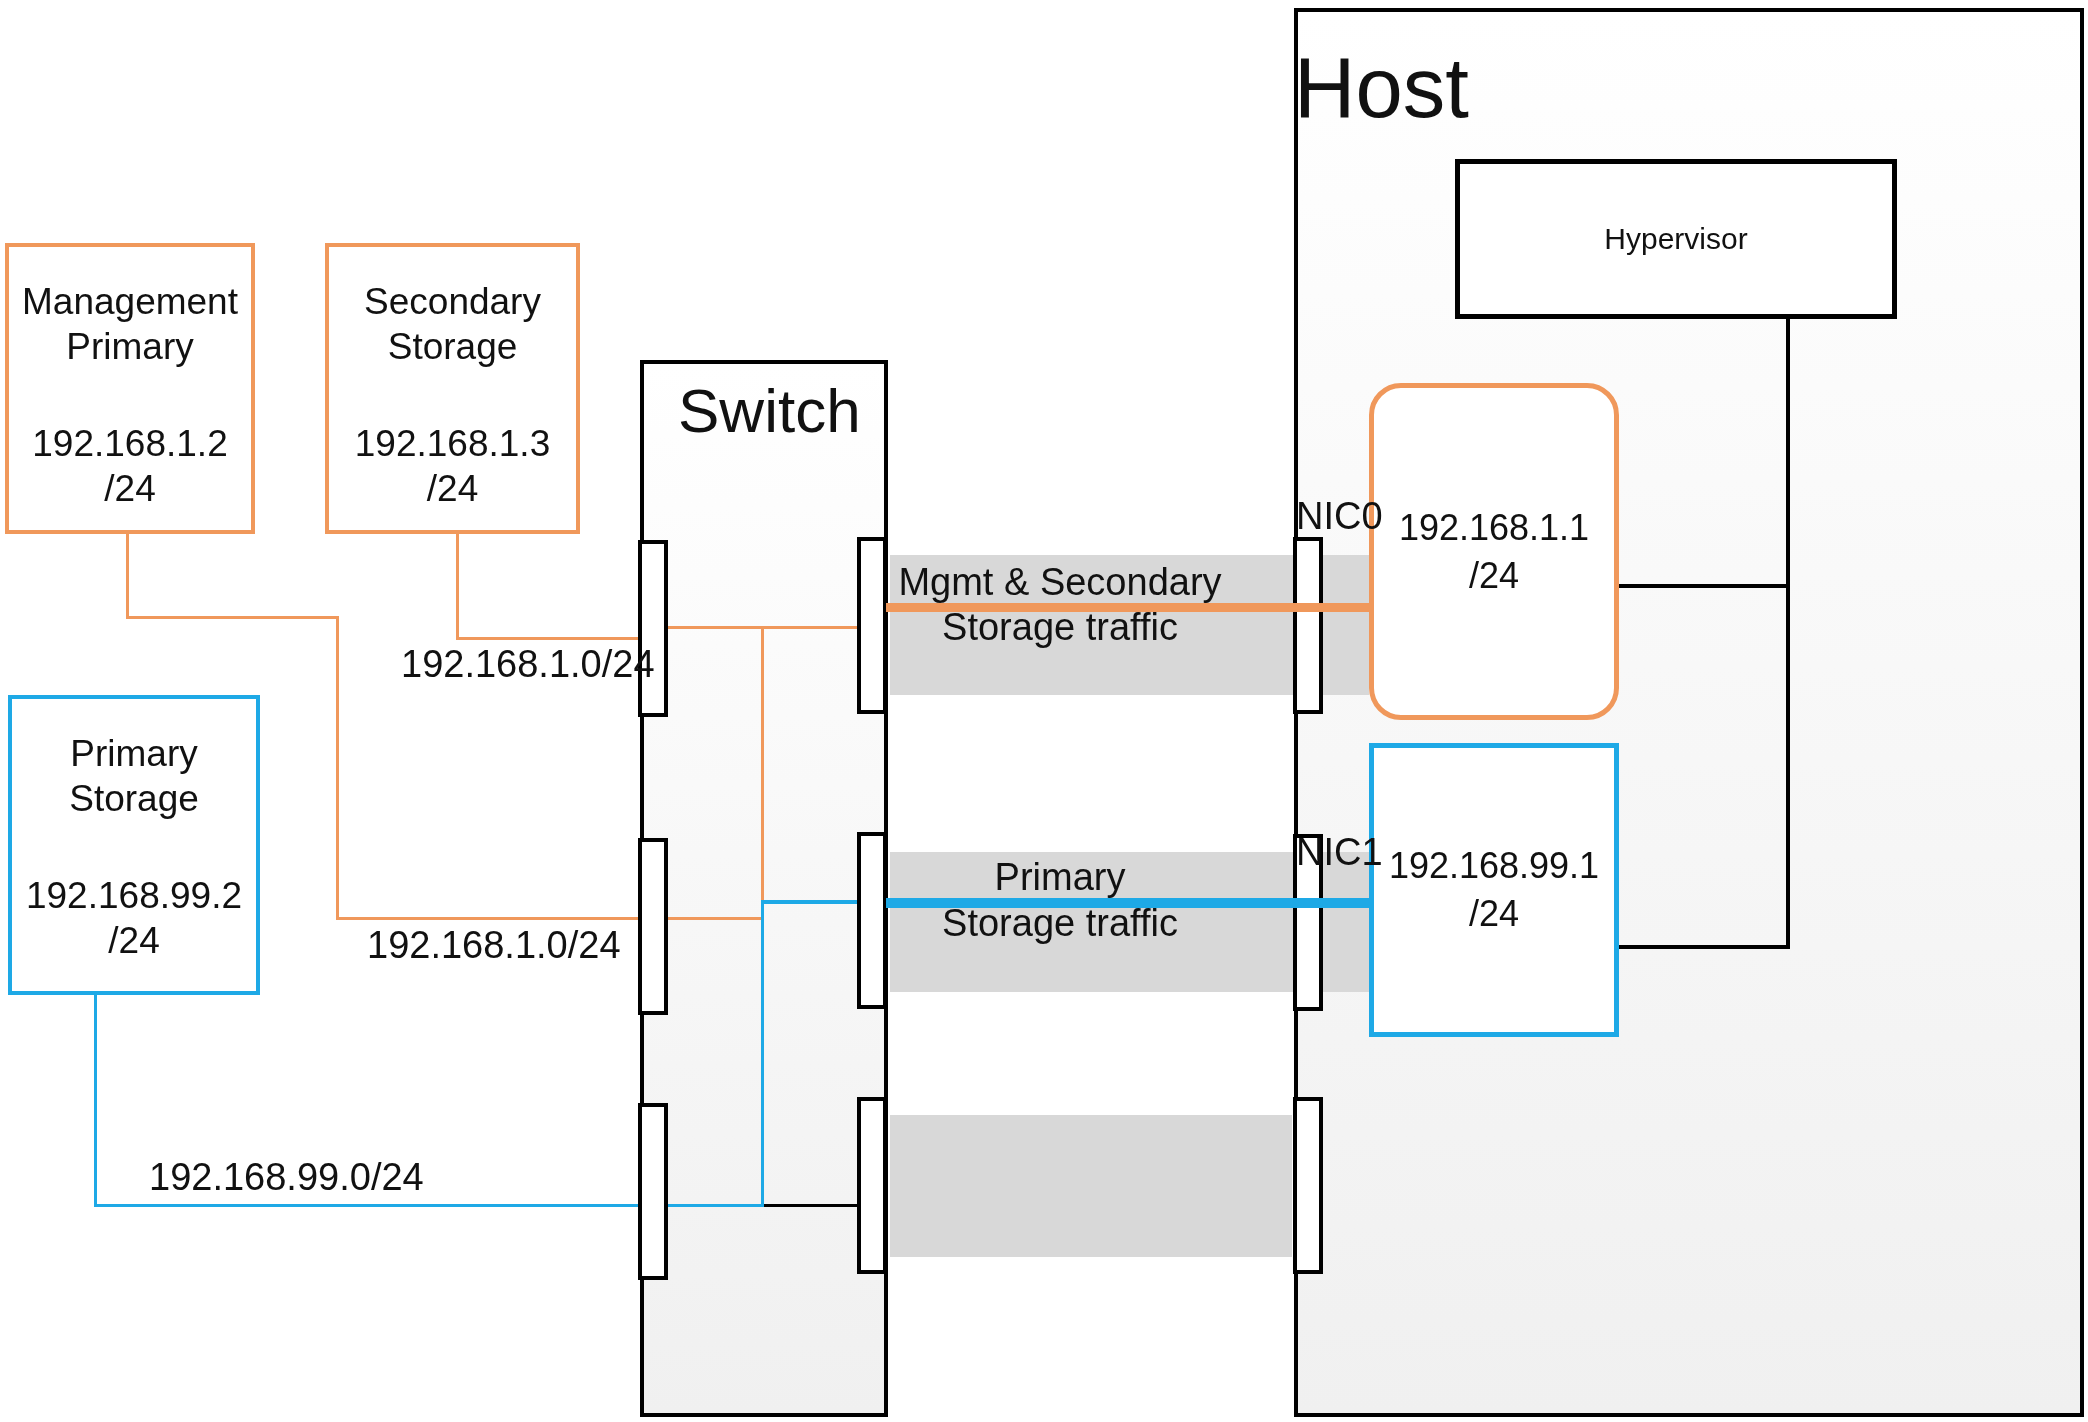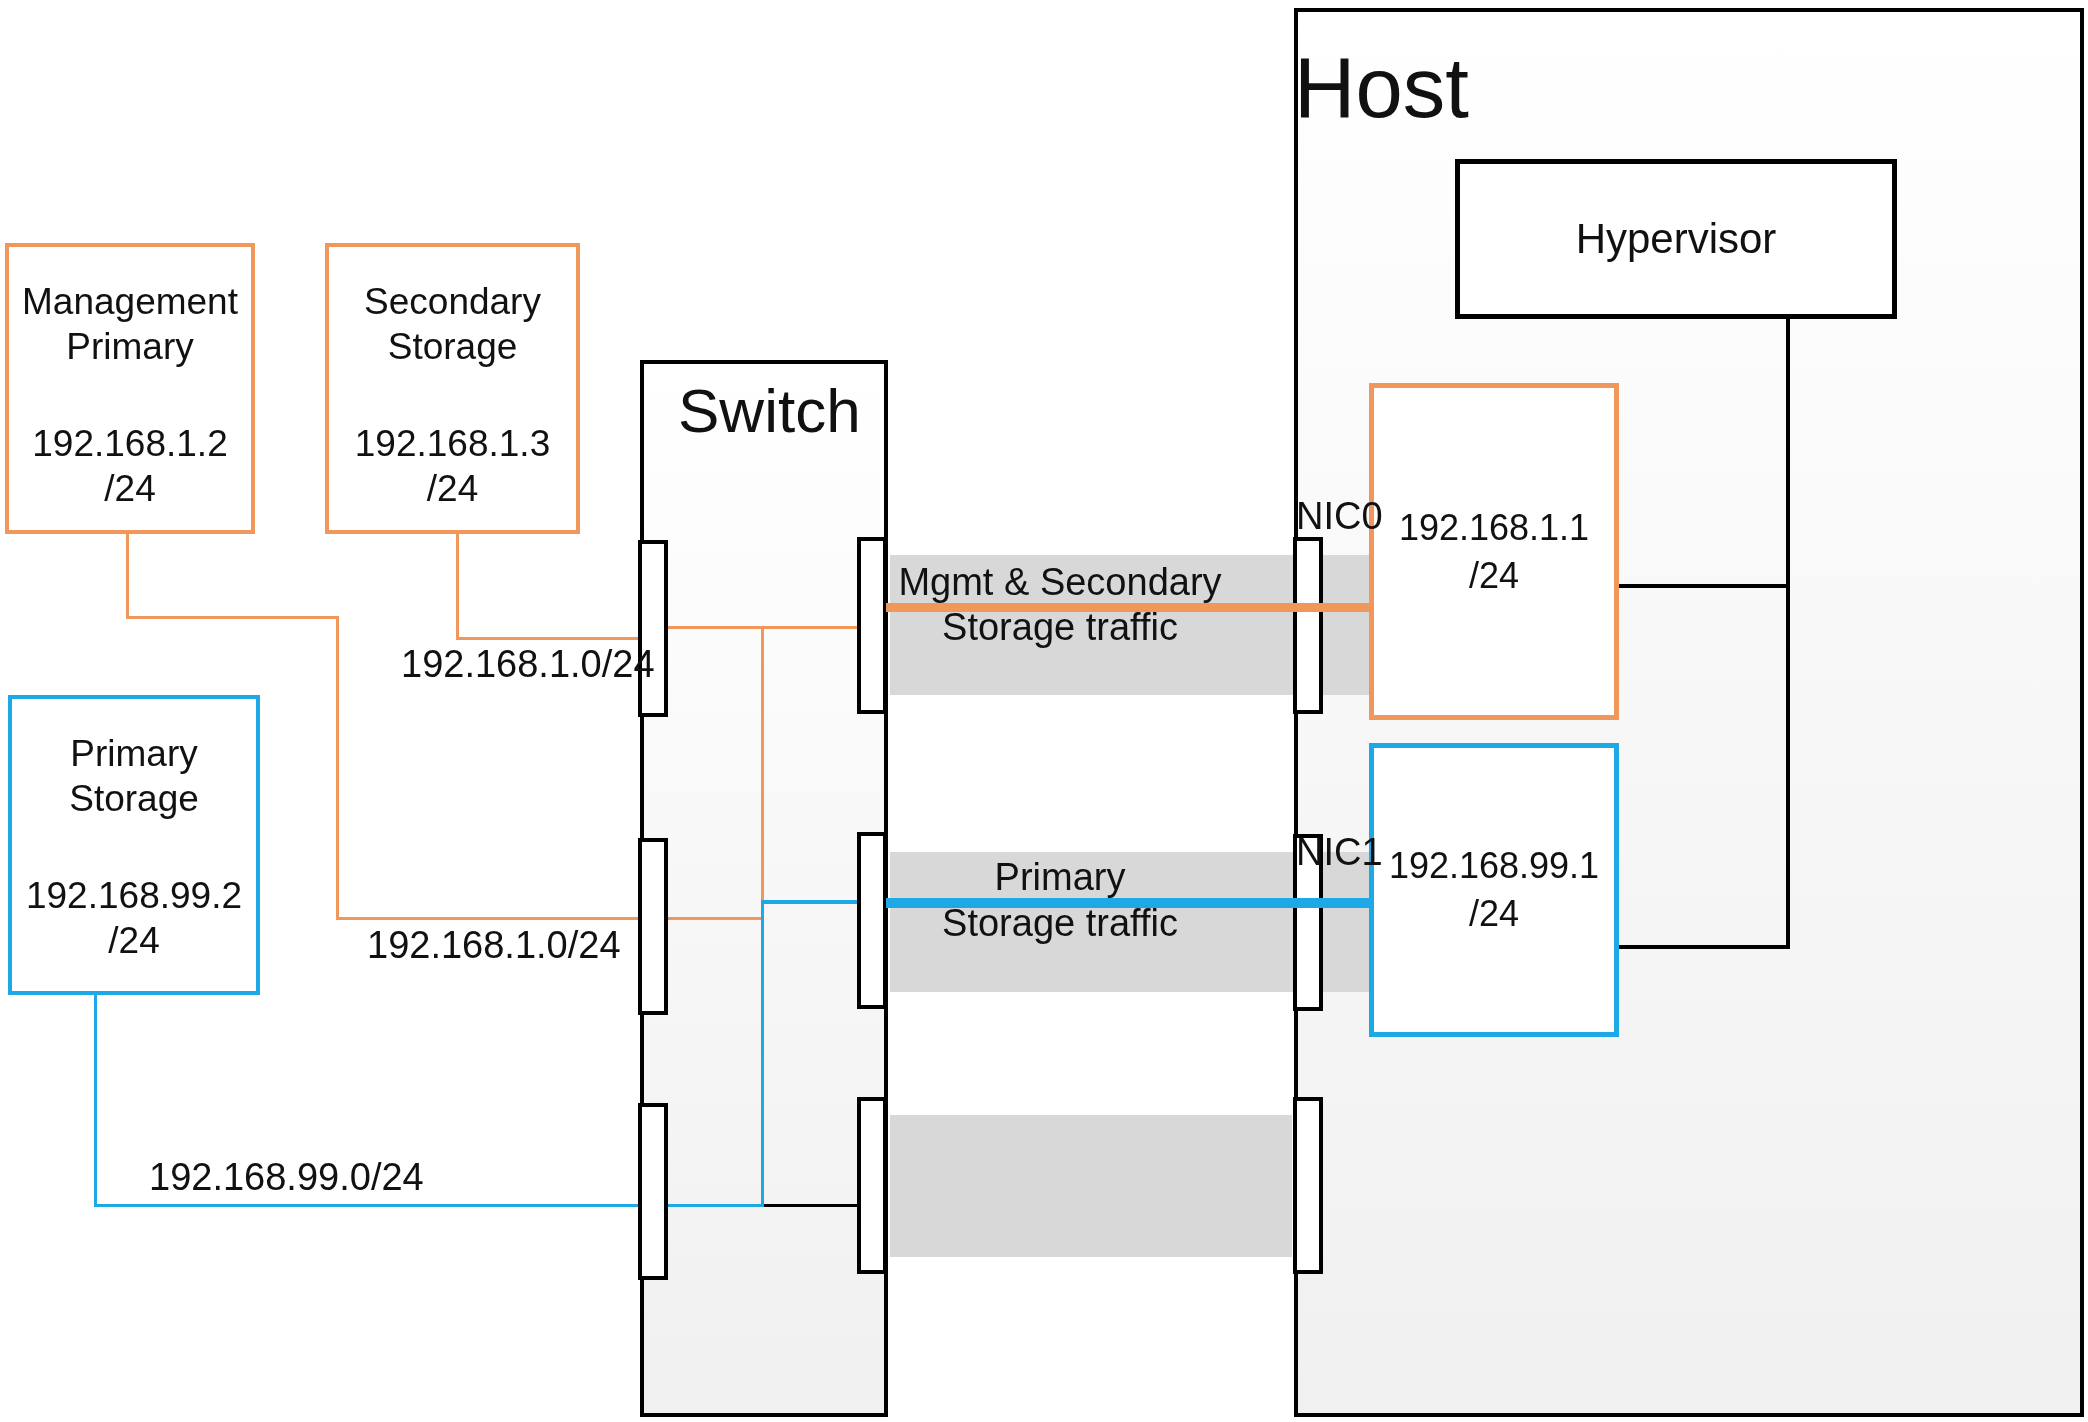--- a/index.html
+++ b/index.html
@@ -17,21 +17,21 @@
   .node-text{display:flex;flex-direction:column;align-items:center;text-align:center;
              font-size:37px;line-height:45px;padding-top:32px;}
   .node-gap{height:52px;}
 
   .nic-text{display:flex;flex-direction:column;align-items:center;justify-content:center;
             text-align:center;font-size:36px;line-height:48px;height:100%;}
 
   .title{position:absolute;text-align:left;white-space:nowrap;}
   .host-title{font-size:85px;line-height:1;}
   .switch-title{font-size:62px;line-height:1;}
-  .hyp-text{display:flex;align-items:center;justify-content:center;height:100%;font-size:42px;}
+  .hyp-text{display:flex;align-items:center;justify-content:center;height:100%;font-size:30px;}
 
   .port{position:absolute;box-sizing:border-box;width:30px;height:177px;background:#fff;
         border:4px solid #000;z-index:3;}
   .band{position:absolute;background:#D8D8D8;z-index:1;}
   .hline,.vline{position:absolute;z-index:2;}
   .thick{position:absolute;z-index:4;}
   .lbl{position:absolute;font-size:38px;line-height:32px;text-align:center;z-index:5;white-space:nowrap;}
   .lbl-left{text-align:left;}
   .o{background:#F0985B;} .b{background:#1EA9E6;} .k{background:#000;}
   .boxz{z-index:5;}
@@ -84,21 +84,21 @@
   <div class="port" style="left:1293px;top:834px;"></div>
   <div class="port" style="left:1293px;top:1097px;"></div>
 
   <div class="thick o" style="left:886px;top:603px;width:483px;height:9px;"></div>
   <div class="thick b" style="left:886px;top:898px;width:483px;height:10px;"></div>
 
   <div class="box black-border boxz" style="left:1455px;top:159px;width:442px;height:160px;">
     <div class="hyp-text">Hypervisor</div>
   </div>
 
-  <div class="box nic-border-o boxz" style="left:1369px;top:383px;width:250px;height:337px;">
+  <div class="box nic-border-o boxz" style="left:1369px;top:383px;width:250px;height:337px;border-radius:32px;">
     <div class="nic-text">
       <span>192.168.1.1</span>
       <span>/24</span>
     </div>
   </div>
   <div class="box nic-border-b boxz" style="left:1369px;top:743px;width:250px;height:294px;">
     <div class="nic-text">
       <span>192.168.99.1</span>
       <span>/24</span>
     </div>

